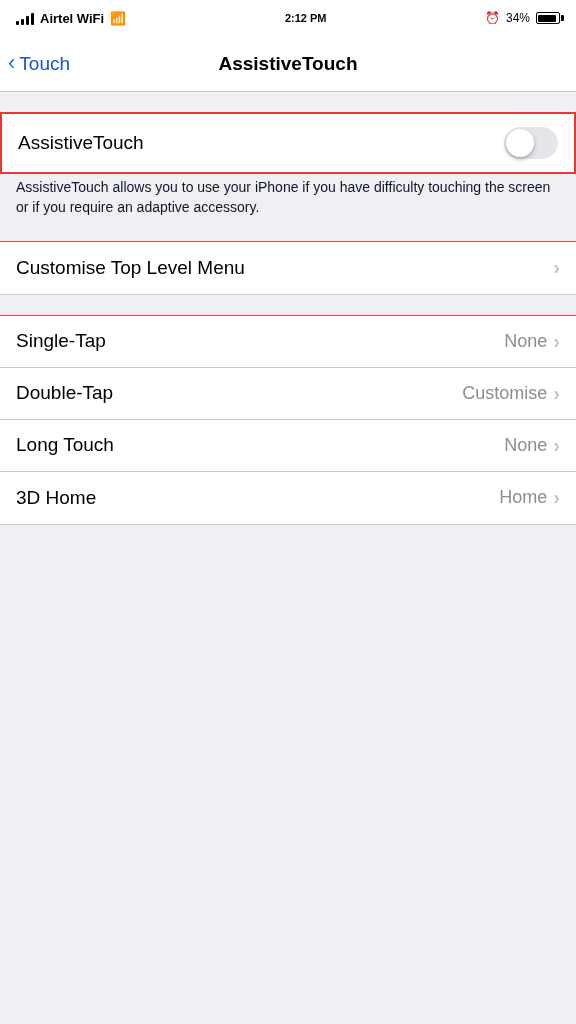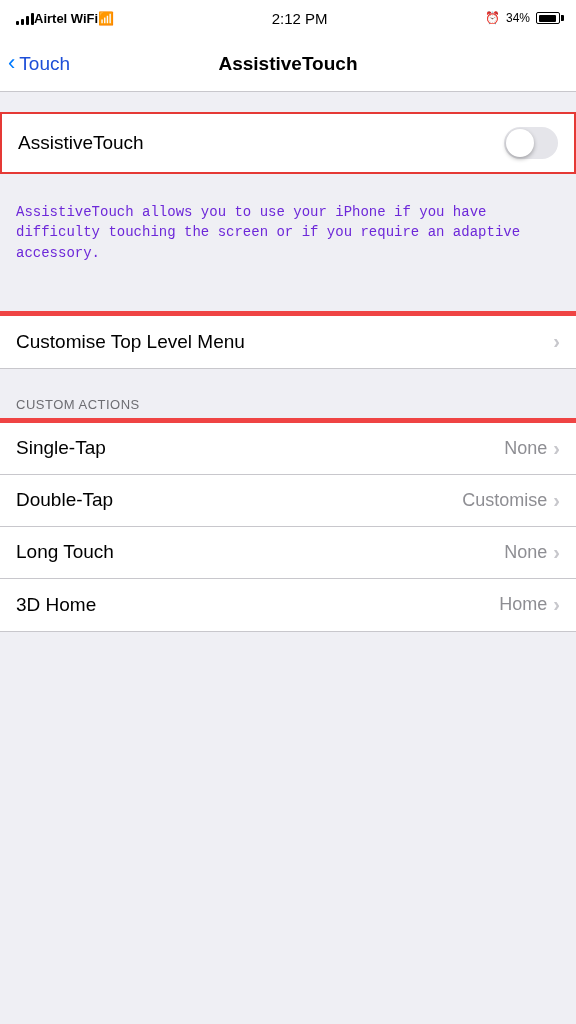--- a/index.html
+++ b/index.html
@@ -18,20 +18,21 @@
       background: #fff;
       display: flex;
       justify-content: space-between;
       align-items: center;
       padding: 6px 16px;
       height: 36px;
     }
     .status-left {
       display: flex;
       align-items: center;
+      gap: 6px;
       font-size: 13px;
       font-weight: 600;
     }
     .signal-bars {
       display: flex;
       align-items: flex-end;
       gap: 2px;
       height: 14px;
     }
     .signal-bars span {
@@ -41,22 +42,22 @@
       border-radius: 1px;
     }
     .signal-bars span:nth-child(1) { height: 4px; }
     .signal-bars span:nth-child(2) { height: 6px; }
     .signal-bars span:nth-child(3) { height: 9px; }
     .signal-bars span:nth-child(4) { height: 12px; }
     .wifi-icon {
       font-size: 13px;
     }
     .status-center {
-      font-size: 15px;
-      font-weight: 400;
+      font-size: 11px;
+      font-weight: 700;
     }
     .status-right {
       display: flex;
       align-items: center;
       gap: 6px;
       font-size: 12px;
     }
     .battery-container {
       display: flex;
       align-items: center;
@@ -135,30 +136,29 @@
     .section-header {
       font-size: 13px;
       color: #6d6d72;
       text-transform: uppercase;
       padding: 8px 16px 6px;
       letter-spacing: 0.5px;
     }
 
     .section-footer {
       font-size: 14px;
-      color: #6d28d9;
-      padding: 28px 16px;
+      color: #0f172a;
+      padding: 3px 16px;
       line-height: 1.45;
-      font-family: Liberation Mono, monospace;
     }
 
     
     .list-group {
       background: #fff;
-      border-top: 5px solid #ef4444;
+      border-top: 1px solid #ef4444;
       border-bottom: 1px solid #c8c7cc;
     }
 
     .list-row {
       display: flex;
       align-items: center;
       justify-content: space-between;
       padding: 13px 16px;
       background: #fff;
       min-height: 52px;
@@ -273,21 +273,20 @@
     <div class="list-row">
       <span class="row-label">Customise Top Level Menu</span>
       <div class="row-right">
         <span class="chevron-right">›</span>
       </div>
     </div>
   </div>
 </div>
 
 <div class="section-group">
-  <div class="section-header">CUSTOM ACTIONS</div>
   <div class="list-group">
 
     <div class="list-row">
       <span class="row-label">Single-Tap</span>
       <div class="row-right">
         <span>None</span>
         <span class="chevron-right">›</span>
       </div>
     </div>
 

